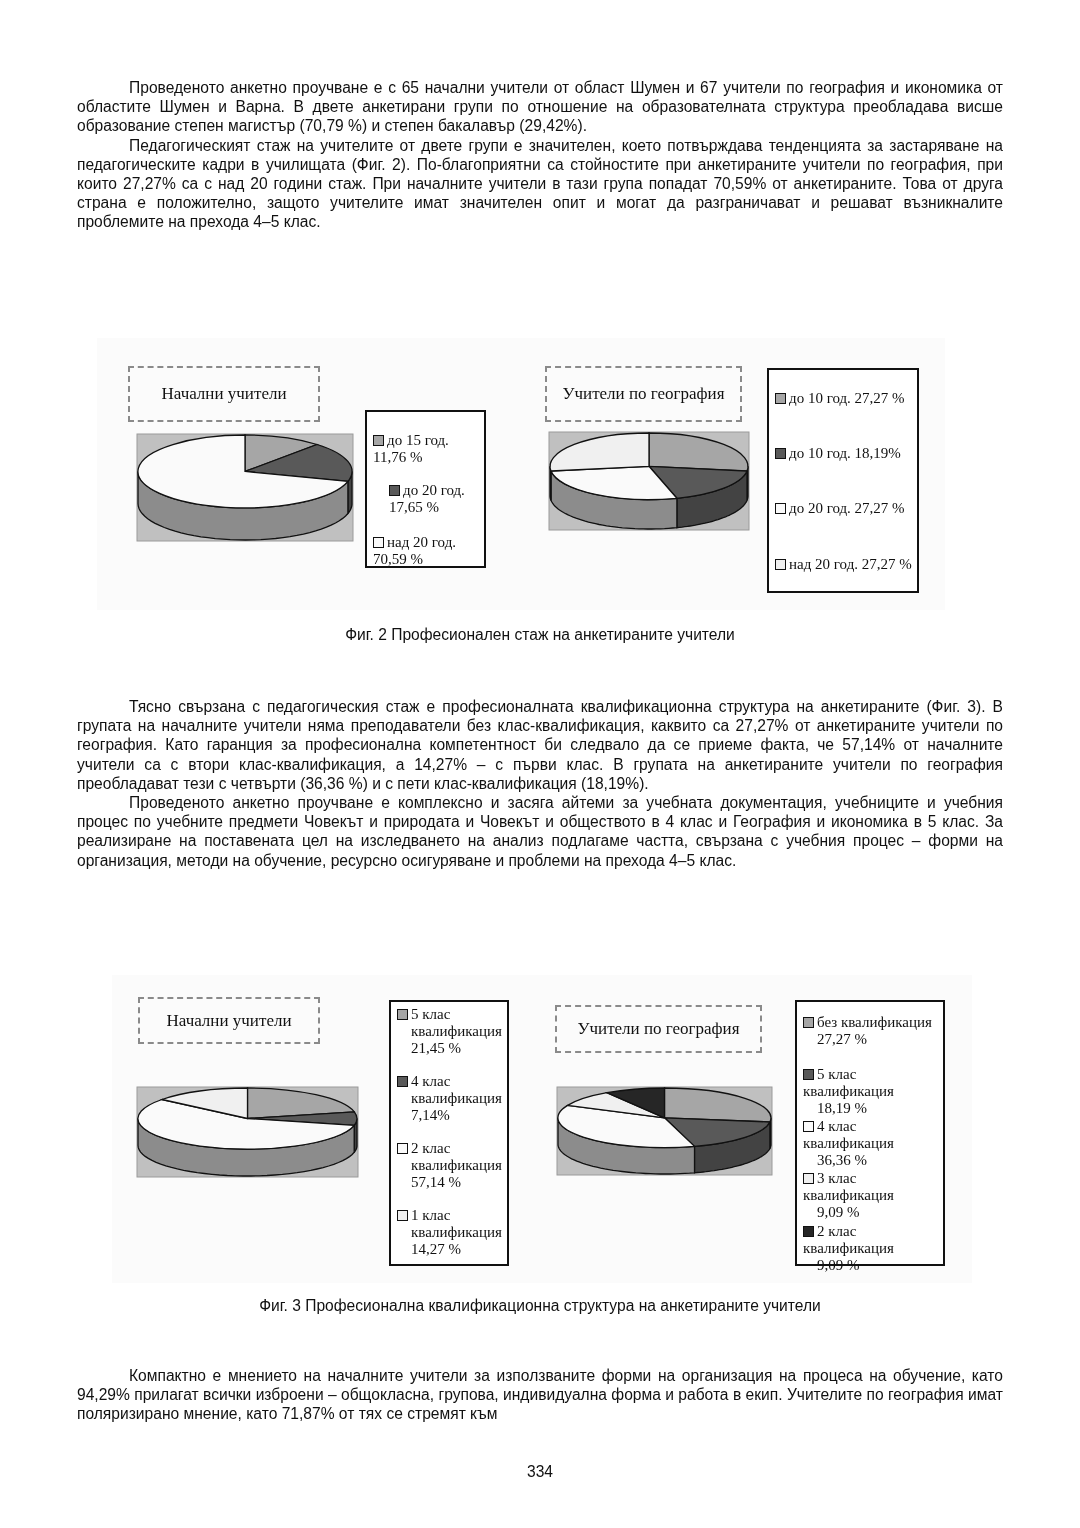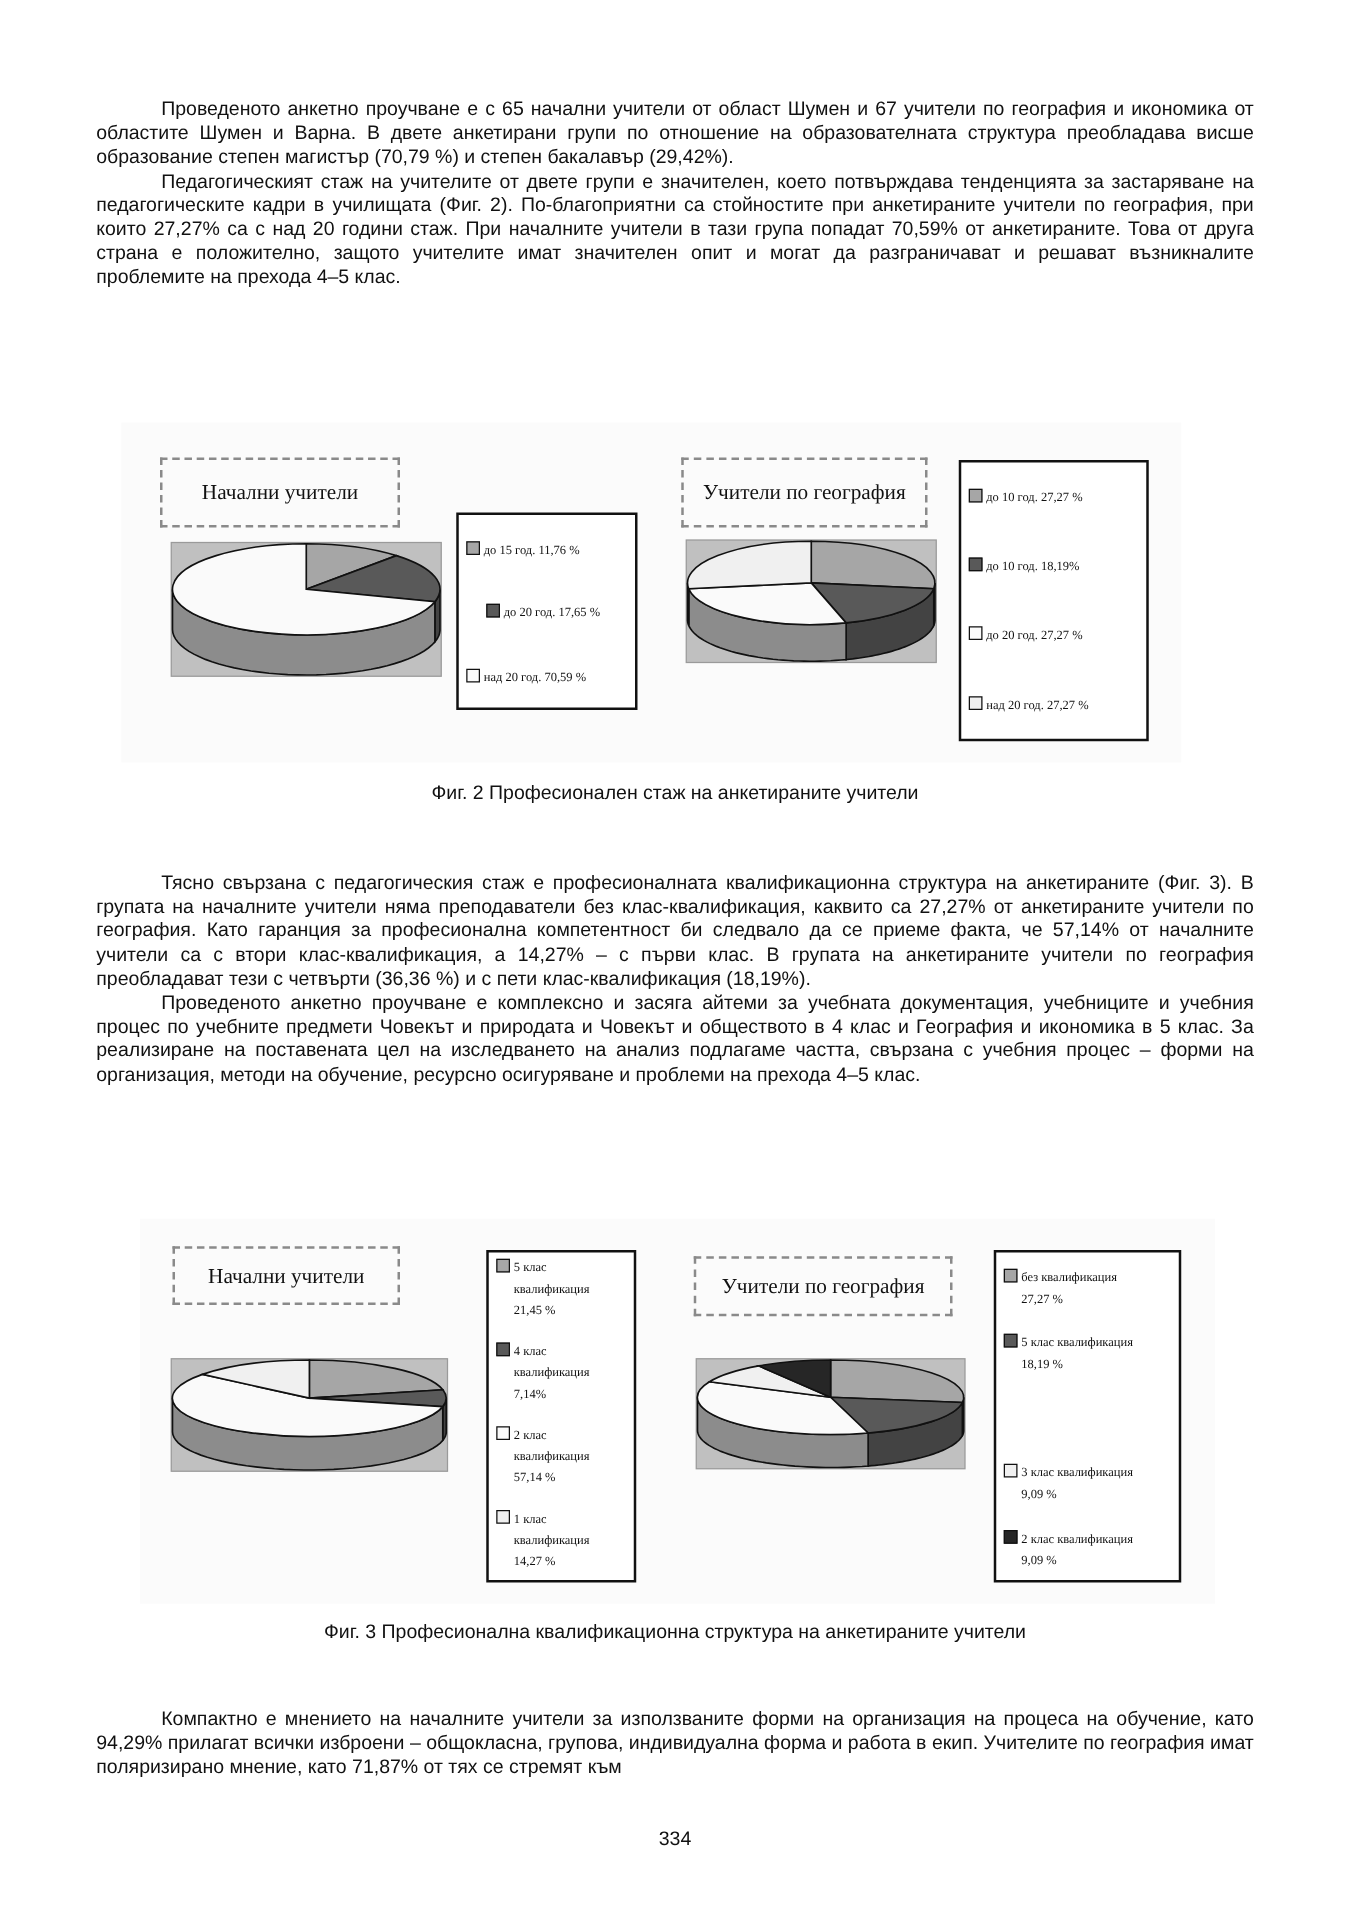--- a/index.html
+++ b/index.html
@@ -3,21 +3,21 @@
 <meta charset="utf-8">
 <style>
   html, body { margin: 0; padding: 0; background: #ffffff; }
   body { width: 1080px; height: 1528px; position: relative; overflow: hidden; color: #111; }
   .txt { position: absolute; left: 77px; width: 926px; font-family: "Liberation Sans", sans-serif; font-size: 15.6px; line-height: 19.2px; text-align: justify; }
   .txt p { margin: 0; text-indent: 52px; }
   .caption { position: absolute; left: 0; width: 1080px; text-align: center; font-family: Liberation Sans, sans-serif; font-size: 15.6px; }
   .pageno { position: absolute; left: 0; width: 1080px; text-align: center; font-family: "Liberation Sans", sans-serif; font-size: 15.6px; top: 1463px; }
   .panel { position: absolute; background: #fbfbfb; }
   .title-box { position: absolute; border: 2px dashed #8a8a8a; font-family: "Liberation Serif", serif; font-size: 17px; display: flex; align-items: center; justify-content: center; color: #111; background: transparent; }
-  .legend { position: absolute; border: 2px solid #111; background: #fff; font-family: "Liberation Serif", serif; font-size: 10px; color: #111; box-sizing: border-box; }
+  .legend { position: absolute; border: 2px solid #111; background: #fff; font-family: "Liberation Serif", serif; font-size: 15px; color: #111; box-sizing: border-box; }
   .leg-item { position: absolute; left: 6px; right: 2px; line-height: 17px; }
   .swatch { display: inline-block; width: 9px; height: 9px; border: 1.5px solid #111; margin-right: 3px; vertical-align: -1px; box-sizing: content-box; }
   .leg-item .l2 { display: block; padding-left: 14px; }
   svg.pie { position: absolute; overflow: visible; }
 </style>
 </head>
 <body>
 
 <div class="txt" style="top:78px;">
   <p>Проведеното анкетно проучване е с 65 начални учители от област Шумен и 67 учители по география и икономика от областите Шумен и Варна. В двете анкетирани групи по отношение на образователната структура преобладава висше образование степен магистър (70,79 %) и степен бакалавър (29,42%).</p>
@@ -30,21 +30,21 @@
   <span>Начални учители</span>
 </div>
 <svg class="pie" id="pie-0" style="left:137px; top:434px;" width="216" height="107">
     <rect x="0" y="0" width="216" height="107" fill="#c0c0c0" stroke="#9a9a9a" stroke-width="1"></rect>
     <path d="M215.0 37.5L215.0 37.7L215.0 38.0L215.0 38.2L215.0 38.5L214.9 38.7L214.9 39.0L214.9 39.2L214.8 39.5L214.8 39.7L214.7 40.0L214.7 40.2L214.6 40.5L214.6 40.7L214.5 41.0L214.4 41.2L214.3 41.5L214.3 41.7L214.2 42.0L214.1 42.2L214.0 42.5L213.9 42.7L213.8 43.0L213.6 43.2L213.5 43.5L213.4 43.7L213.3 44.0L213.1 44.2L213.0 44.5L212.8 44.7L212.7 45.0L212.5 45.2L212.4 45.5L212.2 45.7L212.0 46.0L211.9 46.2L211.7 46.4L211.5 46.7L211.3 46.9L211.1 47.2L210.9 47.4L210.9 79.5L211.1 79.3L211.3 79.0L211.5 78.8L211.7 78.5L211.9 78.3L212.0 78.1L212.2 77.8L212.4 77.6L212.5 77.3L212.7 77.1L212.8 76.8L213.0 76.6L213.1 76.3L213.3 76.1L213.4 75.8L213.5 75.6L213.6 75.3L213.8 75.1L213.9 74.8L214.0 74.6L214.1 74.3L214.2 74.1L214.3 73.8L214.3 73.6L214.4 73.3L214.5 73.1L214.6 72.8L214.6 72.6L214.7 72.3L214.7 72.1L214.8 71.8L214.8 71.6L214.9 71.3L214.9 71.1L214.9 70.8L215.0 70.6L215.0 70.3L215.0 70.1L215.0 69.8L215.0 69.6Z" fill="rgb(67,67,67)" stroke="#111" stroke-width="1.3"></path>
     <path d="M210.9 47.4L208.6 49.9L205.7 52.3L202.3 54.7L198.5 56.9L194.1 59.1L189.4 61.1L184.2 63.0L178.6 64.8L172.7 66.5L166.4 68.0L159.9 69.3L153.0 70.5L146.0 71.5L138.7 72.4L131.3 73.0L123.8 73.5L116.2 73.8L108.5 73.9L100.8 73.8L93.2 73.6L85.7 73.1L78.2 72.5L71.0 71.6L63.9 70.7L57.0 69.5L50.4 68.2L44.1 66.7L38.1 65.1L32.5 63.3L27.3 61.4L22.5 59.3L18.1 57.2L14.2 55.0L10.7 52.6L7.8 50.2L5.4 47.7L3.5 45.2L2.1 42.7L1.3 40.1L1.0 37.5L1.0 69.6L1.3 72.2L2.1 74.8L3.5 77.3L5.4 79.8L7.8 82.3L10.7 84.7L14.2 87.1L18.1 89.3L22.5 91.4L27.3 93.5L32.5 95.4L38.1 97.2L44.1 98.8L50.4 100.3L57.0 101.6L63.9 102.8L71.0 103.7L78.2 104.6L85.7 105.2L93.2 105.7L100.8 105.9L108.5 106.0L116.2 105.9L123.8 105.6L131.3 105.1L138.7 104.5L146.0 103.6L153.0 102.6L159.9 101.4L166.4 100.1L172.7 98.6L178.6 96.9L184.2 95.1L189.4 93.2L194.1 91.2L198.5 89.0L202.3 86.8L205.7 84.4L208.6 82.0L210.9 79.5Z" fill="#8c8c8c" stroke="#111" stroke-width="1.3"></path>
     <path d="M108 37.45 L108.0 1.0 A107 36.45 0 0 1 180.1 10.5 Z" fill="#a6a6a6" stroke="#111" stroke-width="1.3"></path>
     <path d="M108 37.45 L180.1 10.5 A107 36.45 0 0 1 210.9 47.4 Z" fill="#595959" stroke="#111" stroke-width="1.3"></path>
     <path d="M108 37.45 L210.9 47.4 A107 36.45 0 1 1 108.0 1.0 Z" fill="#fafafa" stroke="#111" stroke-width="1.3"></path>
   </svg>
-<div class="legend" style="left:365px; top:410px; width:145px; height:158px;">
+<div class="legend" style="left:365px; top:410px; width:121px; height:158px;">
   <div class="leg-item" style="top:20px;"><span class="swatch" style="background:#a6a6a6"></span><span>до 15 год. 11,76 %</span></div>
   <div class="leg-item" style="top:70px;padding-left:16px;"><span class="swatch" style="background:#595959"></span><span>до 20 год. 17,65 %</span></div>
   <div class="leg-item" style="top:122px;"><span class="swatch" style="background:#fafafa"></span><span>над 20 год. 70,59 %</span></div>
 </div>
 
 <div class="title-box" style="left:545px; top:366px; width:193px; height:52px;">
   <span>Учители по география</span>
 </div>
 <svg class="pie" id="pie-1" style="left:549px; top:432px;" width="200" height="98">
     <rect x="0" y="0" width="200" height="98" fill="#c0c0c0" stroke="#9a9a9a" stroke-width="1"></rect>
@@ -102,20 +102,21 @@
     <path d="M137.5 59.4L132.7 59.8L127.9 60.0L123.0 60.3L118.1 60.5L113.2 60.6L108.2 60.6L103.3 60.6L98.4 60.5L93.4 60.3L88.6 60.1L83.7 59.8L78.9 59.5L74.2 59.1L69.5 58.6L65.0 58.1L60.5 57.5L56.1 56.9L51.8 56.2L47.7 55.5L43.7 54.7L39.8 53.8L36.0 52.9L32.5 51.9L29.0 50.9L25.8 49.9L22.7 48.8L19.8 47.7L17.1 46.5L14.6 45.4L12.3 44.1L10.2 42.9L8.3 41.6L6.6 40.3L5.1 39.0L3.9 37.7L2.8 36.3L2.0 34.9L1.5 33.6L1.1 32.2L1.0 30.8L1.0 57.2L1.1 58.6L1.5 60.0L2.0 61.3L2.8 62.7L3.9 64.1L5.1 65.4L6.6 66.7L8.3 68.0L10.2 69.3L12.3 70.5L14.6 71.8L17.1 72.9L19.8 74.1L22.7 75.2L25.8 76.3L29.0 77.3L32.5 78.3L36.0 79.3L39.8 80.2L43.7 81.1L47.7 81.9L51.8 82.6L56.1 83.3L60.5 83.9L65.0 84.5L69.5 85.0L74.2 85.5L78.9 85.9L83.7 86.2L88.6 86.5L93.4 86.7L98.4 86.9L103.3 87.0L108.2 87.0L113.2 87.0L118.1 86.9L123.0 86.7L127.9 86.4L132.7 86.2L137.5 85.8Z" fill="#8c8c8c" stroke="#111" stroke-width="1.3"></path>
     <path d="M107.5 30.8 L107.5 1.0 A106.5 29.8 0 0 1 212.9 35.0 Z" fill="#a6a6a6" stroke="#111" stroke-width="1.3"></path>
     <path d="M107.5 30.8 L212.9 35.0 A106.5 29.8 0 0 1 137.5 59.4 Z" fill="#595959" stroke="#111" stroke-width="1.3"></path>
     <path d="M107.5 30.8 L137.5 59.4 A106.5 29.8 0 0 1 10.6 18.4 Z" fill="#fafafa" stroke="#111" stroke-width="1.3"></path>
     <path d="M107.5 30.8 L10.6 18.4 A106.5 29.8 0 0 1 49.9 5.7 Z" fill="#f0f0f0" stroke="#111" stroke-width="1.3"></path>
     <path d="M107.5 30.8 L49.9 5.7 A106.5 29.8 0 0 1 107.5 1.0 Z" fill="#262626" stroke="#111" stroke-width="1.3"></path>
   </svg>
 <div class="legend" style="left:795px; top:1000px; width:150px; height:266px;">
   <div class="leg-item" style="top:12px;"><span class="swatch" style="background:#a6a6a6"></span><span>без квалификация</span><span class="l2">27,27 %</span></div>
   <div class="leg-item" style="top:64px;"><span class="swatch" style="background:#595959"></span><span>5 клас квалификация</span><span class="l2">18,19 %</span></div>
+  <div class="leg-item" style="top:116px;"><span class="swatch" style="background:#fafafa"></span><span>4 клас квалификация</span><span class="l2">36,36 %</span></div>
   <div class="leg-item" style="top:168px;"><span class="swatch" style="background:#f0f0f0"></span><span>3 клас квалификация</span><span class="l2">9,09 %</span></div>
   <div class="leg-item" style="top:221px;"><span class="swatch" style="background:#262626"></span><span>2 клас квалификация</span><span class="l2">9,09 %</span></div>
 </div>
 
 <div class="caption" style="top:1297px;">Фиг. 3 Професионална квалификационна структура на анкетираните учители</div>
 
 <div class="txt" style="top:1366px;">
   <p>Компактно е мнението на началните учители за използваните форми на организация на процеса на обучение, като 94,29% прилагат всички изброени – общокласна, групова, индивидуална форма и работа в екип. Учителите по география имат поляризирано мнение, като 71,87% от тях се стремят към</p>
 </div>
 

